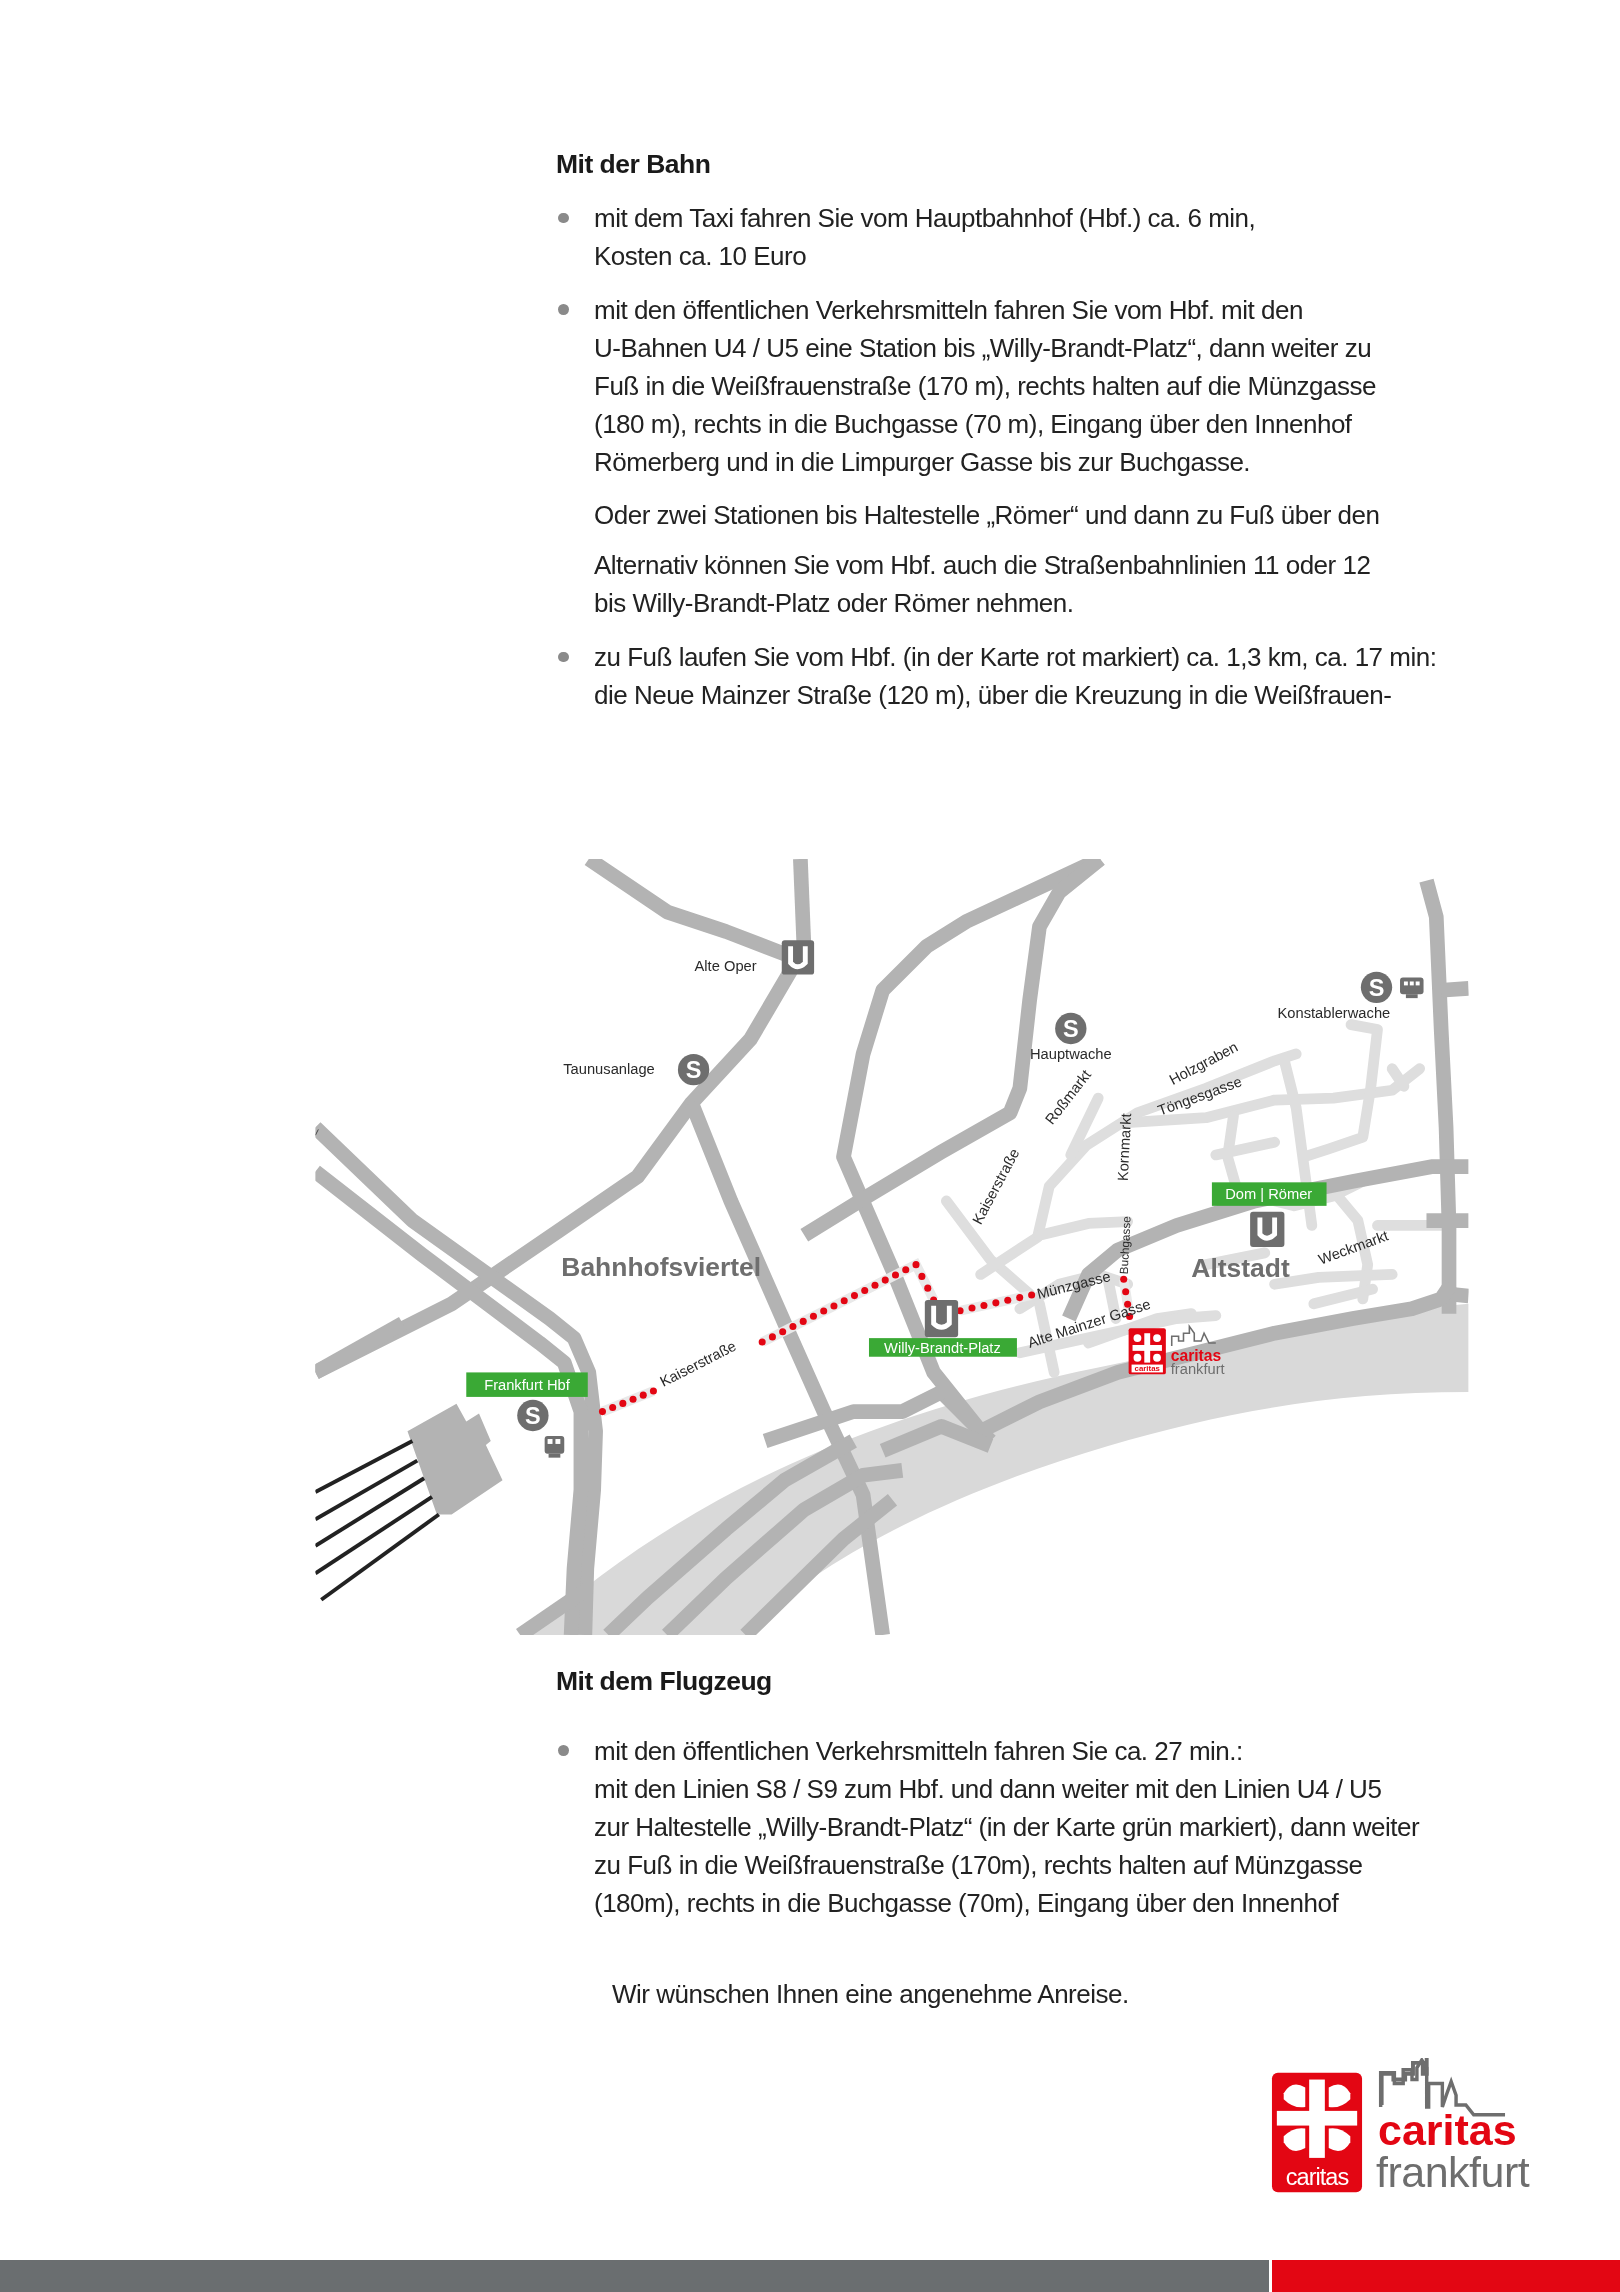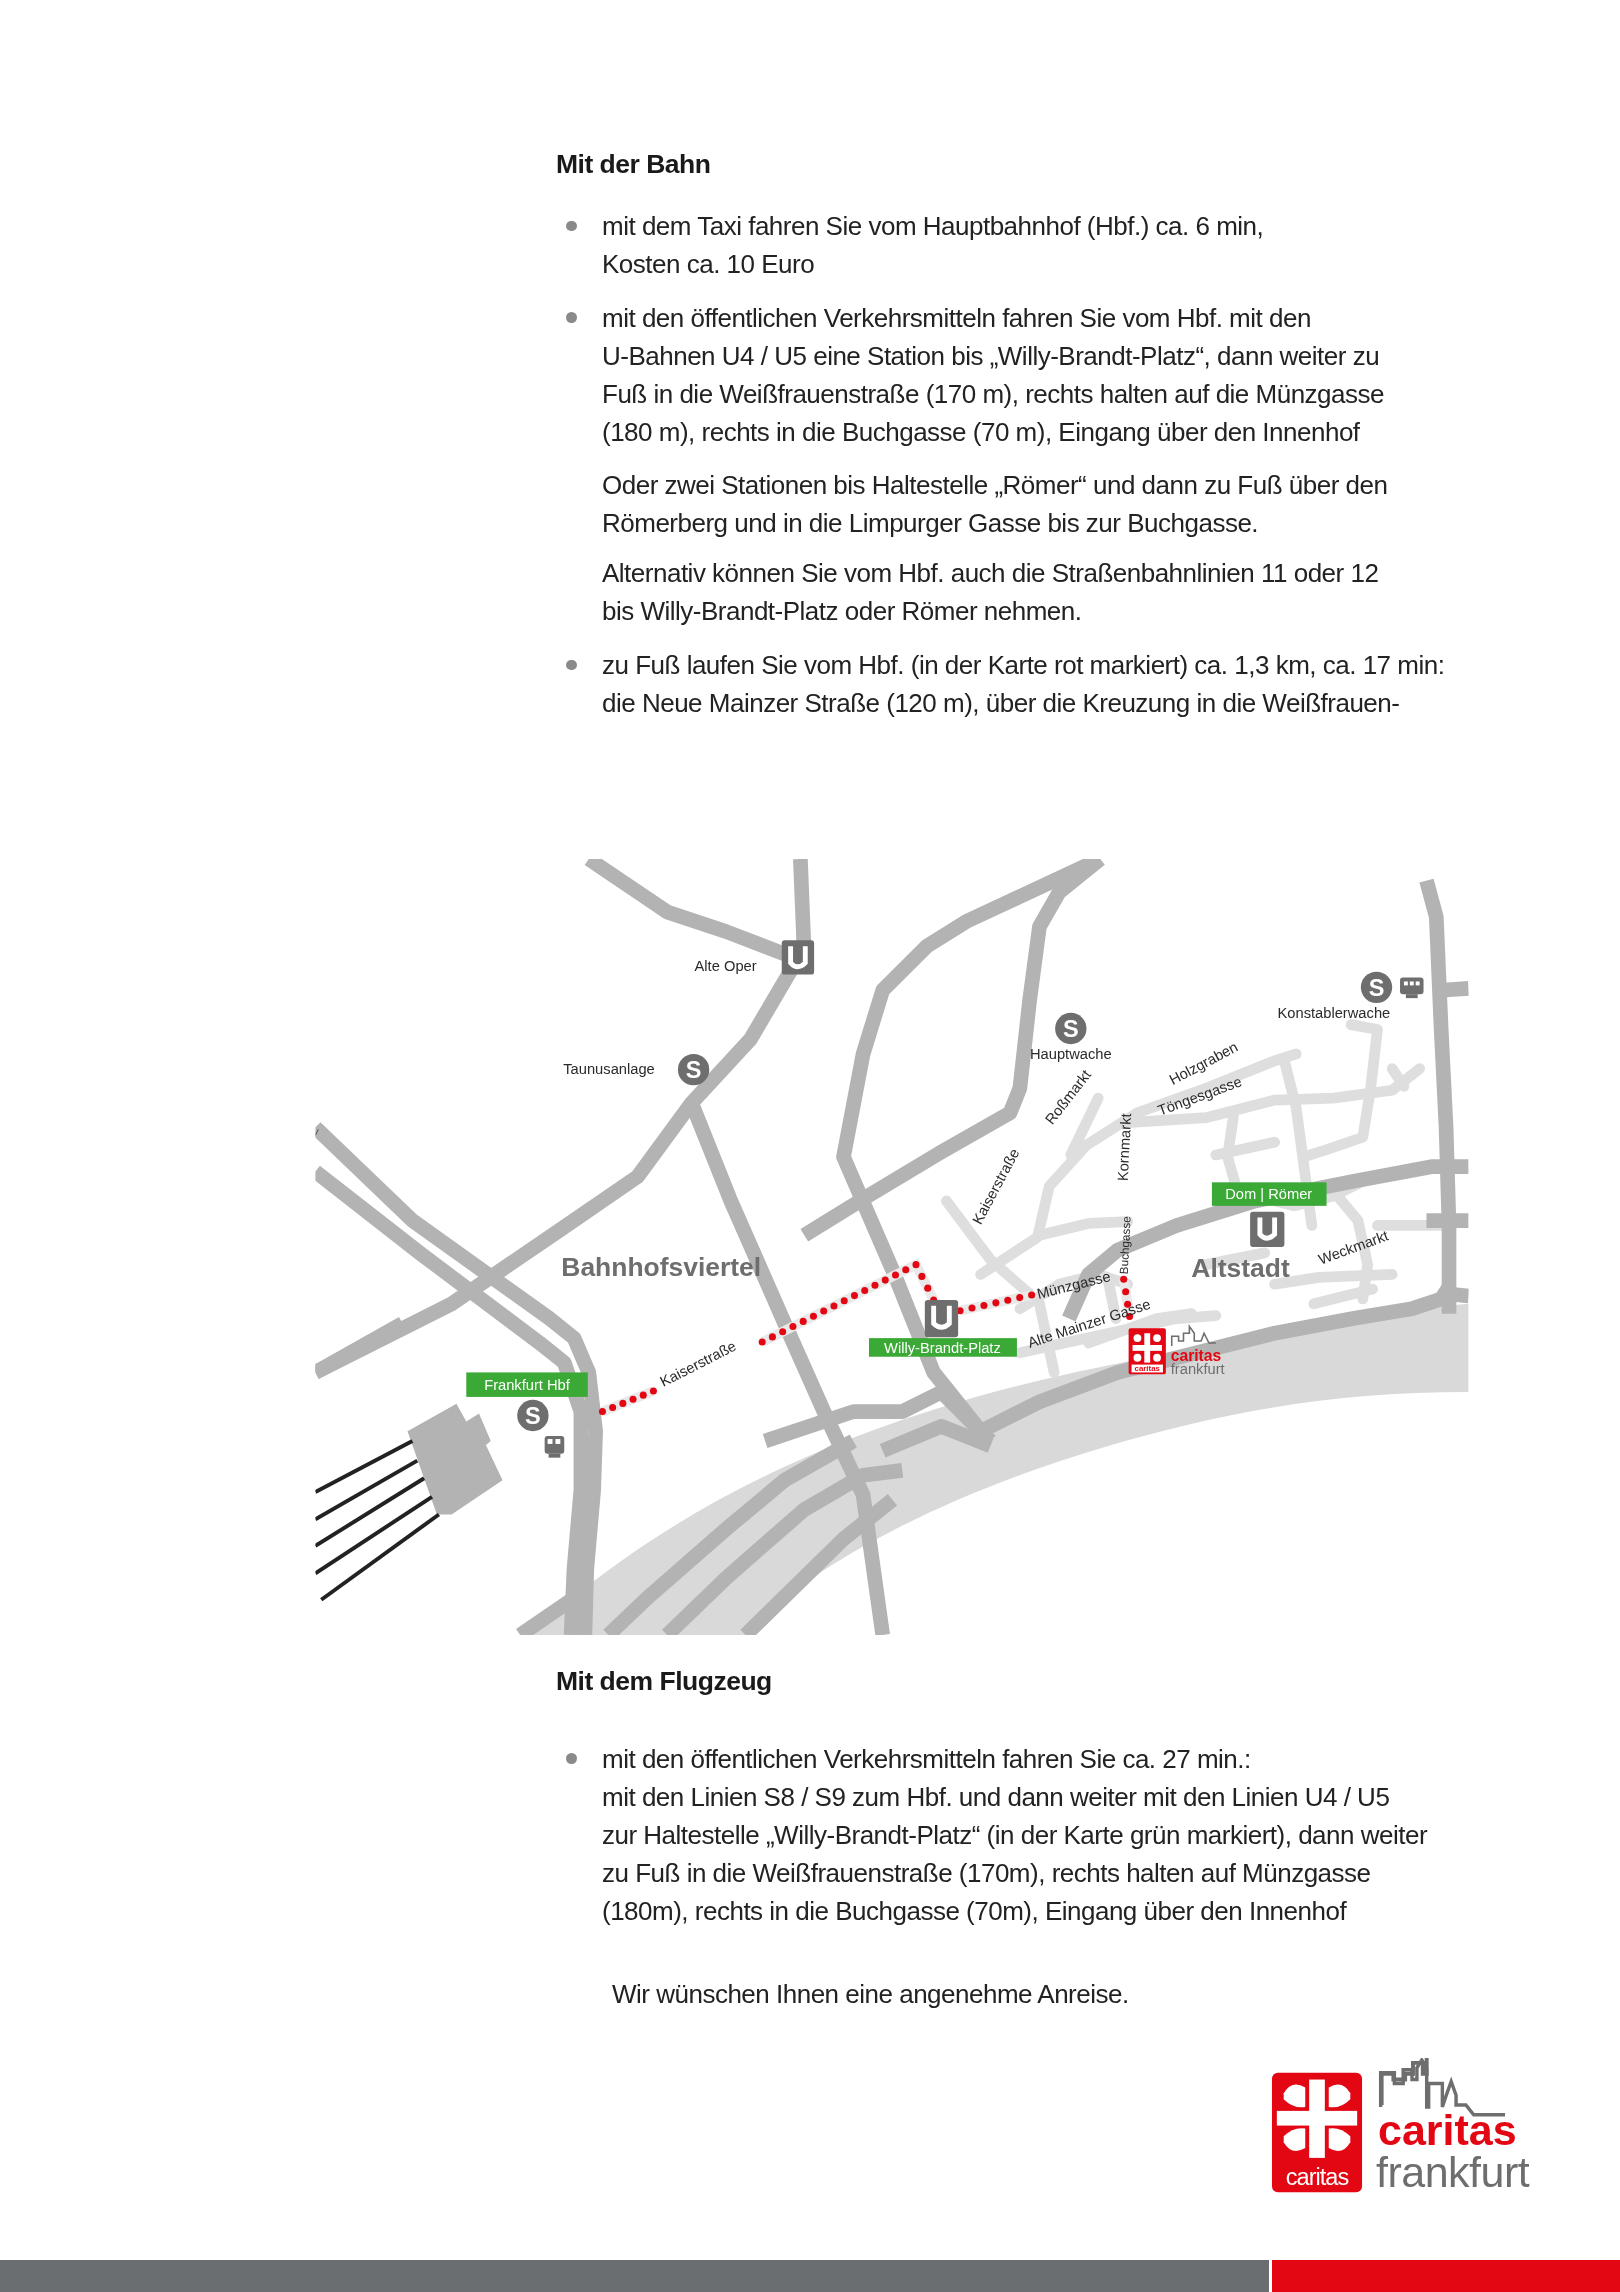--- a/index.html
+++ b/index.html
@@ -5,21 +5,21 @@
   html, body { margin: 0; padding: 0; }
   body {
     width: 1620px; height: 2293px; position: relative; overflow: hidden;
     background: #ffffff; color: #1e1e1e;
     font-family: "Liberation Sans", sans-serif;
   }
   .section-heading {
     position: absolute; left: 556px; margin: 0;
     font-size: 26.5px; font-weight: bold; letter-spacing: -0.5px; color: #1a1a1a; text-align: right;
   }
-  .list { position: absolute; left: 556px; width: 941px; margin: 8px; padding: 0; list-style: none; }
+  .list { position: absolute; left: 556px; width: 941px; margin: 0; padding: 0; list-style: none; }
   .item { position: relative; padding-left: 38px; font-size: 26px; line-height: 38px; letter-spacing: -0.5px; color: #222; }
   .item .bullet {
     position: absolute; left: 2px; top: 13.7px; width: 10.8px; height: 10.8px; border-radius: 50%;
     background: #8a8a8a;
   }
   .para { display: block; }
   .gap-big { margin-top: 15.7px; }
   .gap-small { margin-top: 11.8px; }
   .plain { position: absolute; left: 612px; font-size: 26px; line-height: 38px; letter-spacing: -0.5px; color: #222; margin: 0; }
 
@@ -48,22 +48,22 @@
     <span class="bullet"></span>
     <span class="para">mit dem Taxi fahren Sie vom Hauptbahnhof (Hbf.) ca. 6 min,</span>
     <span class="para">Kosten ca. 10 Euro</span>
   </li>
   <li class="item gap-big">
     <span class="bullet"></span>
     <span class="para">mit den öffentlichen Verkehrsmitteln fahren Sie vom Hbf. mit den</span>
     <span class="para">U-Bahnen U4 / U5 eine Station bis „Willy-Brandt-Platz“, dann weiter zu</span>
     <span class="para">Fuß in die Weißfrauenstraße (170 m), rechts halten auf die Münzgasse</span>
     <span class="para">(180 m), rechts in die Buchgasse (70 m), Eingang über den Innenhof</span>
+    <span class="para">Römerberg und in die Limpurger Gasse bis zur Buchgasse.</span>
     <span class="para gap-big">Oder zwei Stationen bis Haltestelle „Römer“ und dann zu Fuß über den</span>
-    <span class="para">Römerberg und in die Limpurger Gasse bis zur Buchgasse.</span>
     <span class="para gap-small">Alternativ können Sie vom Hbf. auch die Straßenbahnlinien 11 oder 12</span>
     <span class="para">bis Willy-Brandt-Platz oder Römer nehmen.</span>
   </li>
   <li class="item gap-big">
     <span class="bullet"></span>
     <span class="para">zu Fuß laufen Sie vom Hbf. (in der Karte rot markiert) ca. 1,3 km, ca. 17 min:</span>
     <span class="para">die Neue Mainzer Straße (120 m), über die Kreuzung in die Weißfrauen-</span>
   </li>
 </ul>
 

